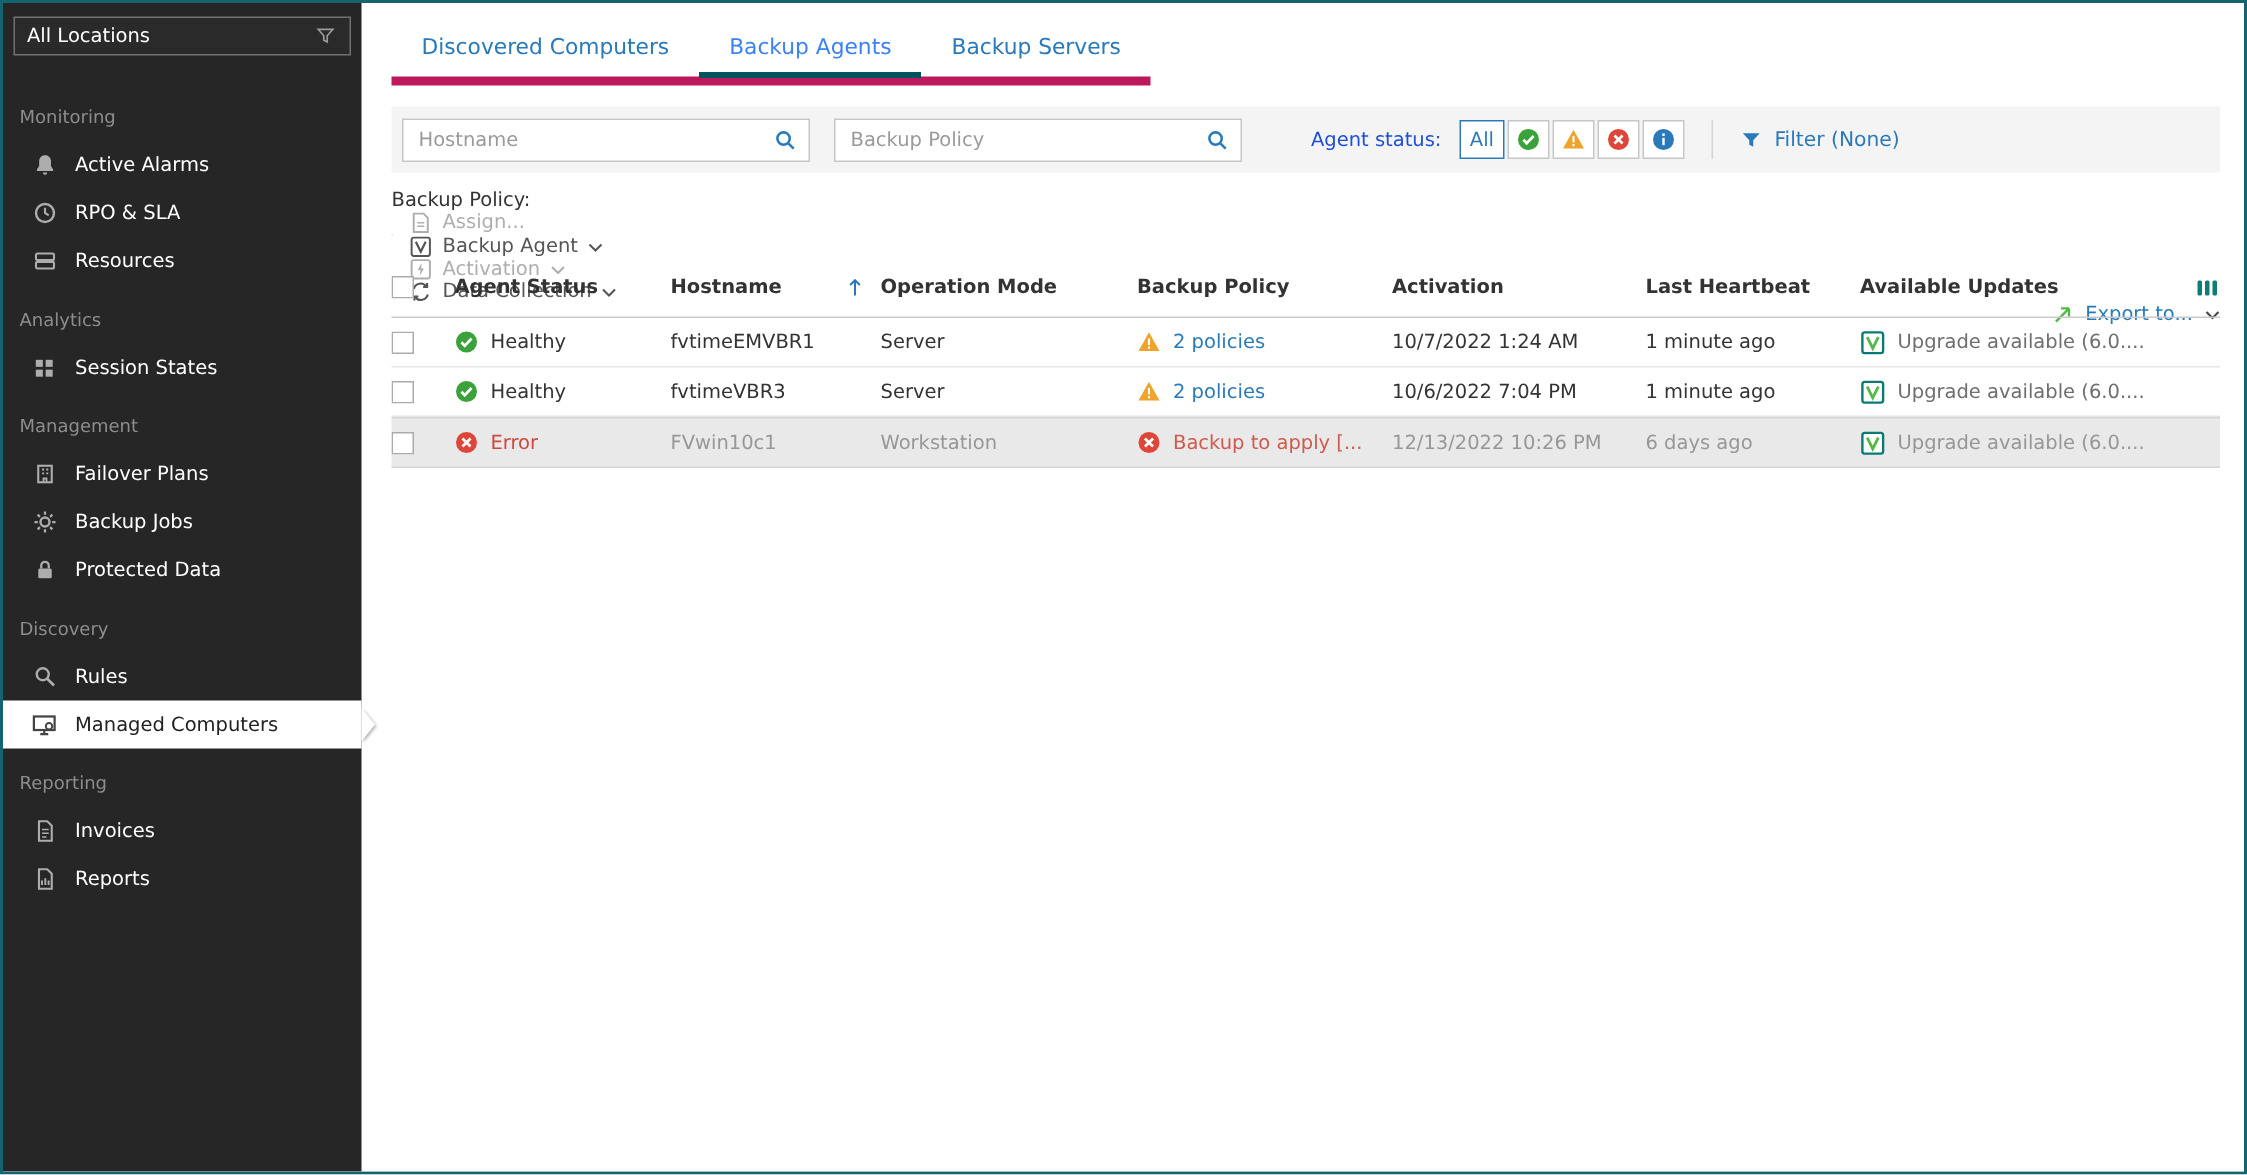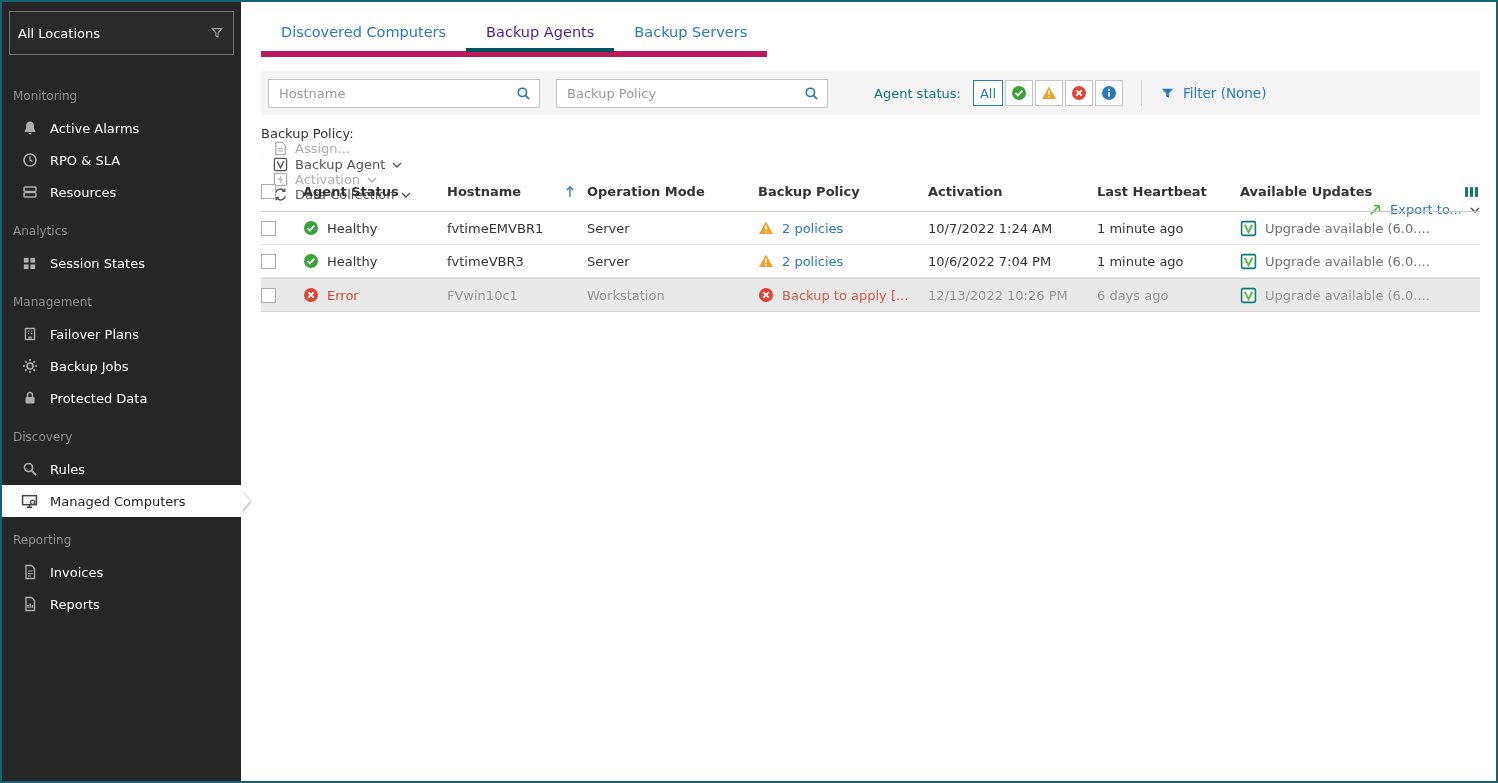--- a/index.html
+++ b/index.html
@@ -14,21 +14,21 @@
     border: 2px solid #13646e;
     display: flex; overflow: hidden; background: #fff;
   }
 
   
   .sidebar {
     flex: 0 0 239px; width: 239px; background: #262626;
     position: relative; z-index: 5; color: #eee; overflow: visible;
   }
   .loc-box {
-    margin: 9px 7px 0 7px; height: 44px;
+    margin: 9px 7px 0 7px; height: 26px;
     border: 1px solid #707070; background: #2a2a2a;
     display: flex; align-items: center; justify-content: space-between;
     padding: 0 8px; font-size: 13px; color: #fff; cursor: pointer;
   }
   .side-nav { margin-top: 18px; }
   .section-title { color: #8d8d8d; font-size: 12px; padding: 16px 11px 9px; }
   .side-item {
     height: 32px; display: flex; align-items: center; gap: 12px;
     padding-left: 19px; font-size: 13px; color: #fff; cursor: pointer; position: relative;
   }
@@ -42,37 +42,37 @@
     border-left: 9px solid #fff;
     filter: drop-shadow(1px 1px 1px rgba(0,0,0,.3));
   }
 
   
   .main { flex: 1; min-width: 0; display: flex; flex-direction: column; background: #fff; }
 
   .tabs-row { margin: 15px 16px 0 20px; }
   .tabs { display: inline-flex; border-bottom: 6px solid #be185d; }
   .tab { position: relative; padding: 7px 20px 11px; font-size: 14.5px; color: #2a7ab9; cursor: pointer; white-space: nowrap; }
-  .tab.active { color: #4c1d95; }
+  .tab.active { color: #3b82f6; }
   .tab.active::after { content: ""; position: absolute; left: 0; right: 0; bottom: -1px; height: 4px; background: #00545f; }
 
   .filter-bar {
     margin: 14px 16px 0 20px; background: #f4f4f4; height: 44px;
     display: flex; align-items: center; padding: 0 7px;
   }
   .search-box {
     width: 272px; height: 29px; background: #fff; border: 1px solid #c6c6c6;
     display: flex; align-items: center; padding: 0 8px; margin-right: 16px;
   }
   .search-box input {
     border: none; outline: none; flex: 1; min-width: 0;
     font-size: 13px; font-family: inherit; color: #333; background: transparent;
   }
   .search-box input::placeholder { color: #9a9a9a; }
-  .agent-status-label { margin-left: 30px; font-size: 13px; color: #0f766e; white-space: nowrap; }
+  .agent-status-label { margin-left: 30px; font-size: 13px; color: #1d4ed8; white-space: nowrap; }
   .status-group { display: flex; gap: 2px; margin-left: 12px; }
   .status-btn {
     width: 28px; height: 26px; border: 1px solid #c6c6c6; background: #fff;
     display: flex; align-items: center; justify-content: center; cursor: pointer;
   }
   .status-btn.all { border-color: #2a7ab9; color: #2a7ab9; font-size: 13px; width: 30px; }
   .vdiv { width: 1px; height: 26px; background: #d4d4d4; margin: 0 18px; flex: 0 0 1px; }
   .filter-none { display: flex; align-items: center; gap: 8px; color: #2a7ab9; font-size: 13.5px; cursor: pointer; white-space: nowrap; }
 
   .toolbar { margin: 11px 16px 0 20px; display: flex; align-items: flex-start; font-size: 13px; height: 34px; flex-direction: column; }

